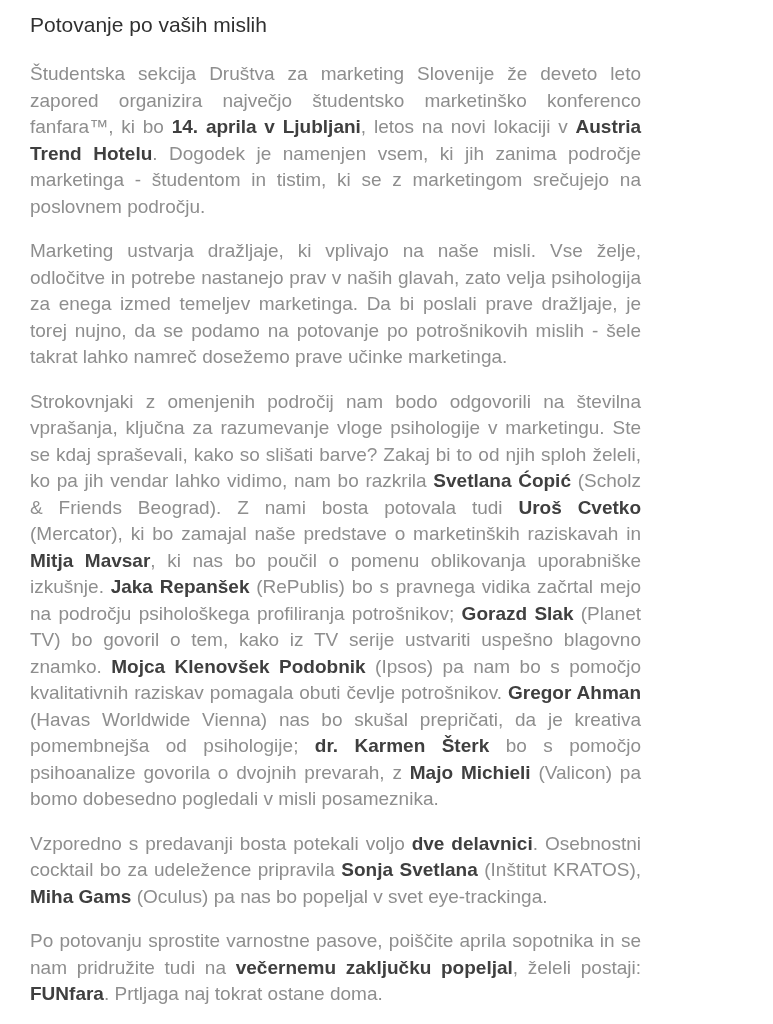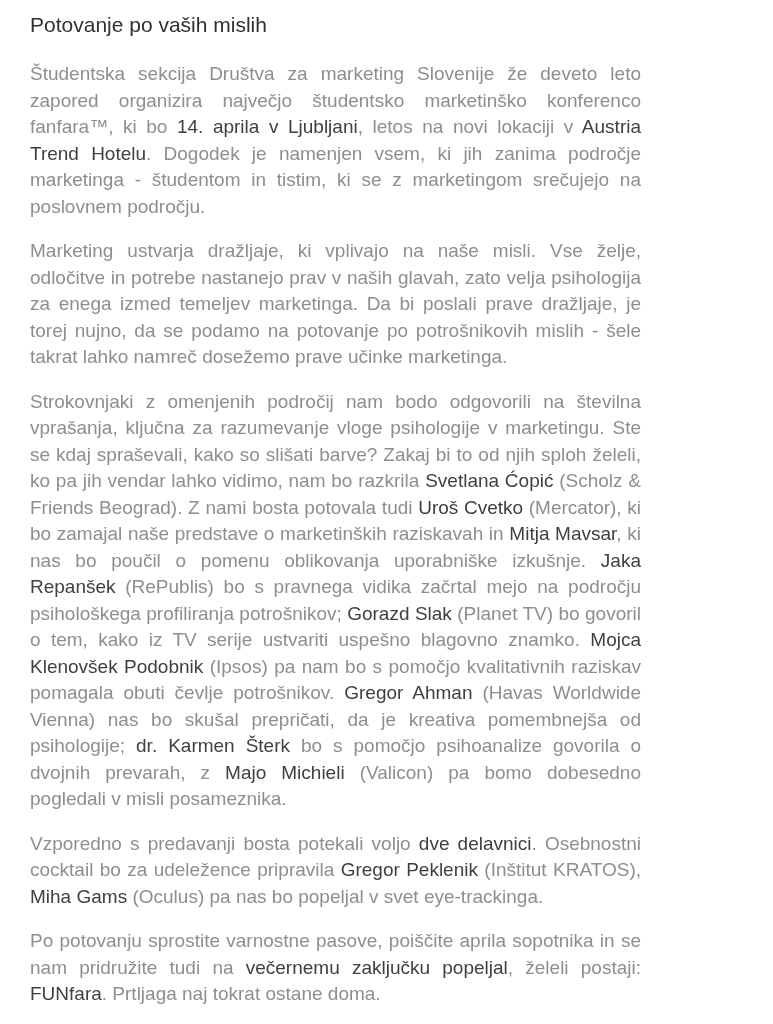--- a/index.html
+++ b/index.html
@@ -22,34 +22,34 @@
   .body-par {
     font-size: 19px;
     line-height: 26.5px;
     color: #8e8e8e;
     text-align: justify;
     margin: 0 0 18px 0;
     font-weight: 400;
   }
   .em {
     color: #3f3f3f;
-    font-weight: 400;
+    font-weight: 700;
   }
 </style>
 </head>
 <body>
 
 <div class="page">
 
   <h1 class="title">Potovanje po vaših mislih</h1>
 
   <p class="body-par"><span>Študentska sekcija Društva za marketing Slovenije že deveto leto zapored organizira največjo študentsko marketinško konferenco fanfara™, ki bo </span><span class="em">14. aprila v Ljubljani</span><span>, letos na novi lokaciji v </span><span class="em">Austria Trend Hotelu</span><span>. Dogodek je namenjen vsem, ki jih zanima področje marketinga - študentom in tistim, ki se z marketingom srečujejo na poslovnem področju.</span></p>
 
   <p class="body-par"><span>Marketing ustvarja dražljaje, ki vplivajo na naše misli. Vse želje, odločitve in potrebe nastanejo prav v naših glavah, zato velja psihologija za enega izmed temeljev marketinga. Da bi poslali prave dražljaje, je torej nujno, da se podamo na potovanje po potrošnikovih mislih - šele takrat lahko namreč dosežemo prave učinke marketinga.</span></p>
 
   <p class="body-par"><span>Strokovnjaki z omenjenih področij nam bodo odgovorili na številna vprašanja, ključna za razumevanje vloge psihologije v marketingu. Ste se kdaj spraševali, kako so slišati barve? Zakaj bi to od njih sploh želeli, ko pa jih vendar lahko vidimo, nam bo razkrila </span><span class="em">Svetlana Ćopić</span><span> (Scholz &amp; Friends Beograd). Z nami bosta potovala tudi </span><span class="em">Uroš Cvetko</span><span> (Mercator), ki bo zamajal naše predstave o marketinških raziskavah in </span><span class="em">Mitja Mavsar</span><span>, ki nas bo poučil o pomenu oblikovanja uporabniške izkušnje. </span><span class="em">Jaka Repanšek</span><span> (RePublis) bo s pravnega vidika začrtal mejo na področju psihološkega profiliranja potrošnikov; </span><span class="em">Gorazd Slak</span><span> (Planet TV) bo govoril o tem, kako iz TV serije ustvariti uspešno blagovno znamko. </span><span class="em">Mojca Klenovšek Podobnik</span><span> (Ipsos) pa nam bo s pomočjo kvalitativnih raziskav pomagala obuti čevlje potrošnikov. </span><span class="em">Gregor Ahman</span><span> (Havas Worldwide Vienna) nas bo skušal prepričati, da je kreativa pomembnejša od psihologije; </span><span class="em">dr. Karmen Šterk</span><span> bo s pomočjo psihoanalize govorila o dvojnih prevarah, z </span><span class="em">Majo Michieli</span><span> (Valicon) pa bomo dobesedno pogledali v misli posameznika.</span></p>
 
-  <p class="body-par"><span>Vzporedno s predavanji bosta potekali voljo </span><span class="em">dve delavnici</span><span>. Osebnostni cocktail bo za udeležence pripravila </span><span class="em">Gregor Peklenik</span><span> (Inštitut KRATOS), </span><span class="em">Miha Gams</span><span> (Oculus) pa nas bo popeljal v svet eye-trackinga.</span></p>
+  <p class="body-par"><span>Vzporedno s predavanji bosta potekali voljo </span><span class="em">dve delavnici</span><span>. Osebnostni cocktail bo za udeležence pripravila </span><span class="em">Sonja Svetlana</span><span> (Inštitut KRATOS), </span><span class="em">Miha Gams</span><span> (Oculus) pa nas bo popeljal v svet eye-trackinga.</span></p>
 
   <p class="body-par"><span>Po potovanju sprostite varnostne pasove, poiščite aprila sopotnika in se nam pridružite tudi na </span><span class="em">večernemu zaključku popeljal</span><span>, želeli postaji: </span><span class="em">FUNfara</span><span>. Prtljaga naj tokrat ostane doma.</span></p>
 
 
 </div>
 
 </body></html>

